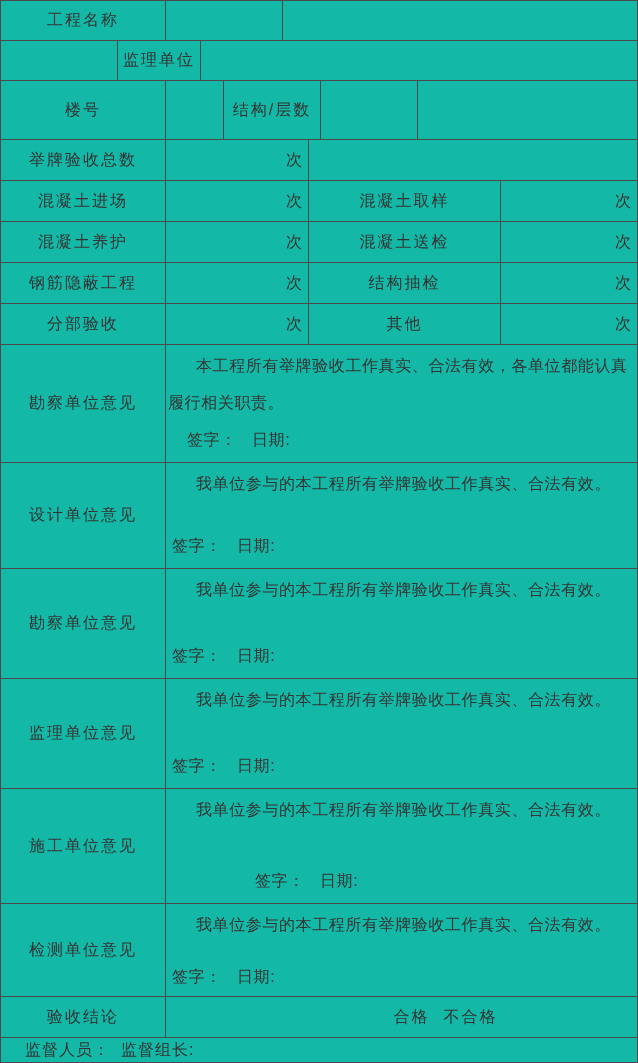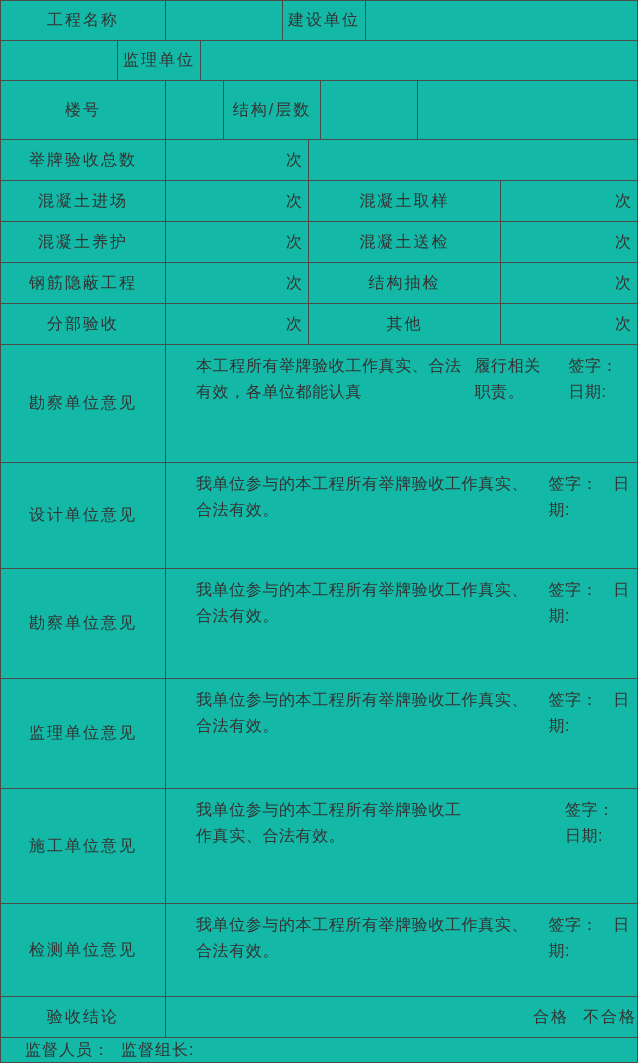--- a/index.html
+++ b/index.html
@@ -23,41 +23,40 @@
   .w165{flex:0 0 165px;width:165px;}
   .w117{flex:0 0 117px;width:117px;}
   .w83{flex:0 0 83px;width:83px;}
   .w58{flex:0 0 58px;width:58px;}
   .w97{flex:0 0 97px;width:97px;}
   .w143{flex:0 0 143px;width:143px;}
   .w192{flex:0 0 192px;width:192px;}
   .label{letter-spacing:2px;text-align:center;}
   .unit{justify-content:flex-end;padding-right:5px;letter-spacing:1px;}
   .op-cell{
-    flex-direction:row;align-items:stretch;justify-content:space-between;
+    flex-direction:column;align-items:stretch;justify-content:space-between;
     padding:8px 2px 9px 2px;letter-spacing:0.6px;
   }
   .op-line{line-height:26px;min-height:26px;white-space:pre-wrap;}
   .op-indent{padding-left:28px;}
   .sign-a{padding-left:19px;}
   .sign-b{padding-left:4px;}
   .sign-c{padding-left:87px;}
-  .conclusion-cell{justify-content:flex-end;padding-left:88px;letter-spacing:2px;}
+  .conclusion-cell{justify-content:center;padding-left:88px;letter-spacing:2px;}
   .opt + .opt{margin-left:14px;}
   .footer-cell{justify-content:flex-start;padding-left:24px;letter-spacing:1px;white-space:pre-wrap;}
 </style>
 </head>
 <body>
 
 <div class="doc">
 
   <div class="row" style="height:39px">
     <div class="cell w165 label">工程名称</div>
     <div class="cell w117"></div>
-    <div class="cell w83 label">建设单位</div>
     <div class="cell grow"></div>
   </div>
 
   <div class="row" style="height:39px">
     <div class="cell w117"></div>
     <div class="cell w83 label">监理单位</div>
     <div class="cell grow"></div>
   </div>
 
   <div class="row" style="height:58px">

